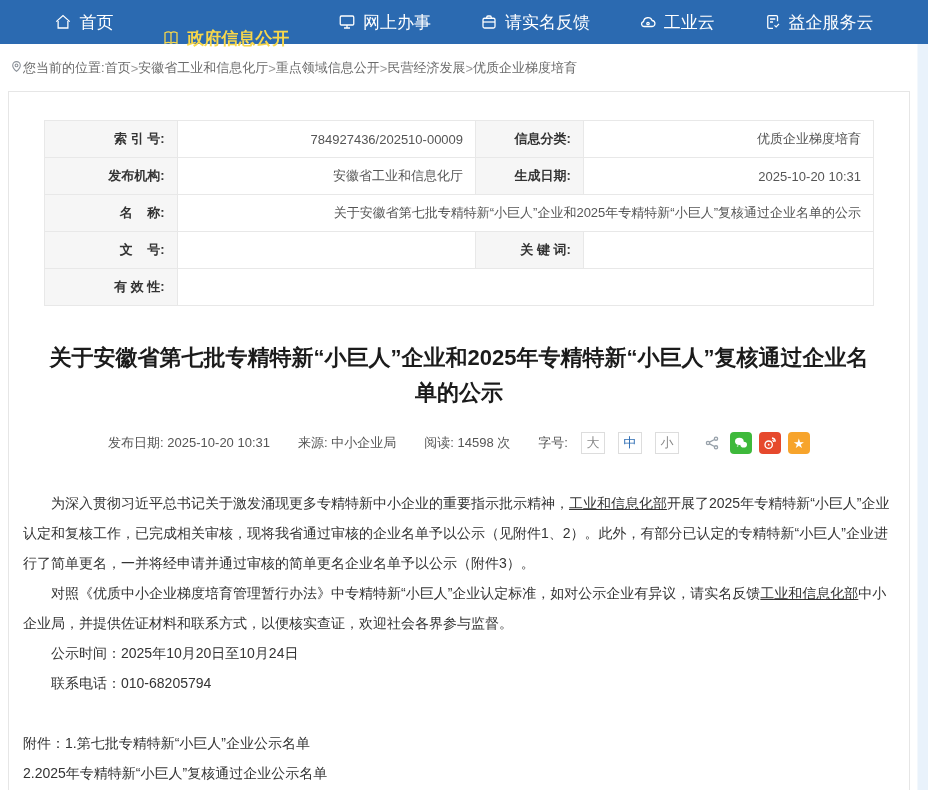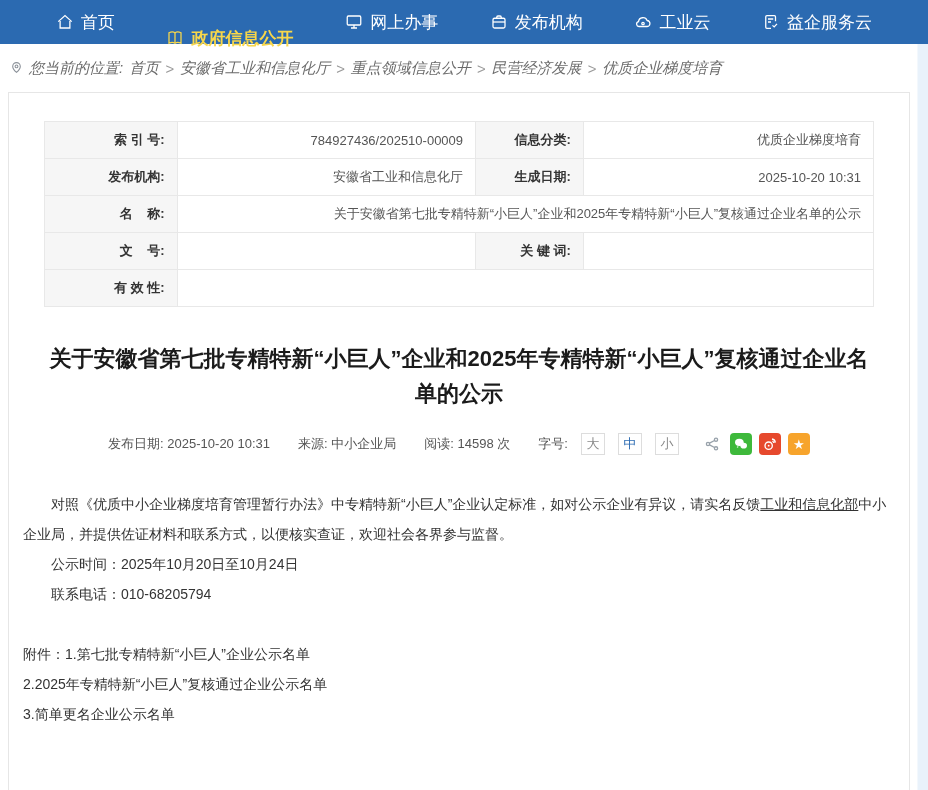--- a/index.html
+++ b/index.html
@@ -22,22 +22,22 @@
   }
   .nav-item.active { color: #f8d74a; font-weight: bold; margin-top: 32px; }
   .nav-item svg { display: block; }
   
   .scroll-strip {
     position: fixed; top: 44px; right: 0; width: 11px; bottom: 0;
     background: #e9f2fb; border-left: 1px solid #f3f8fd;
   }
   
   .breadcrumb {
-    display: flex; align-items: center; gap: 6px;
-    padding: 15px 10px 14px 10px; font-size: 15px; color: #6b6b6b; font-style: italic;
+    display: flex; align-items: center; gap: 0;
+    padding: 15px 10px 14px 10px; font-size: 13px; color: #6b6b6b;
   }
   .breadcrumb .crumb { color: #6b6b6b; cursor: pointer; }
   .breadcrumb .sep { color: #9a9a9a; }
   
   .panel {
     margin: 0 18px 0 8px;
     border: 1px solid #e6e6e6;
     background: #fff;
     min-height: 700px;
     padding: 28px 0 40px 0;
@@ -132,21 +132,21 @@
     <span>网上办事</span>
   </div>
   <div class="nav-item">
     <span>
       <svg width="18" height="18" viewBox="0 0 24 24" fill="none" stroke="currentColor" stroke-width="1.7">
           <rect x="4" y="7" width="16" height="13" rx="2"></rect>
           <path d="M9 7V5.5A1.5 1.5 0 0 1 10.5 4h3A1.5 1.5 0 0 1 15 5.5V7"></path>
           <path d="M4 12h16"></path>
         </svg>
     </span>
-    <span>发布机构</span>
+    <span>请实名反馈</span>
   </div>
   <div class="nav-item">
     <span>
       <svg width="18" height="18" viewBox="0 0 24 24" fill="none" stroke="currentColor" stroke-width="1.7">
           <path d="M7 18h10a4 4 0 0 0 .5-8A6 6 0 0 0 6 11.5 3.3 3.3 0 0 0 7 18z"></path>
           <circle cx="12" cy="14" r="1.6"></circle>
         </svg>
     </span>
     <span>工业云</span>
   </div>
@@ -253,20 +253,21 @@
             <circle cx="10" cy="14.5" r="5.5"></circle>
             <circle cx="10" cy="14.5" r="1.4" fill="#fff" stroke="none"></circle>
             <path d="M15 4.5a6 6 0 0 1 5 5.5M15.5 8a2.8 2.8 0 0 1 2.3 2.6"></path>
           </svg>
       </span>
       <span class="share-btn share-star">★</span>
     </span>
   </div>
 
   <div class="article-body">
+    <p class="p-indent"><span>为深入贯彻习近平总书记关于激发涌现更多专精特新中小企业的重要指示批示精神，</span><span class="inline-link">工业和信息化部</span><span>开展了2025年专精特新“小巨人”企业认定和复核工作，已完成相关审核，现将我省通过审核的企业名单予以公示（见附件1、2）。此外，有部分已认定的专精特新“小巨人”企业进行了简单更名，一并将经申请并通过审核的简单更名企业名单予以公示（附件3）。</span></p>
     <p class="p-indent"><span>对照《优质中小企业梯度培育管理暂行办法》中专精特新“小巨人”企业认定标准，如对公示企业有异议，请实名反馈</span><span class="inline-link">工业和信息化部</span><span>中小企业局，并提供佐证材料和联系方式，以便核实查证，欢迎社会各界参与监督。</span></p>
     <p class="p-indent">公示时间：2025年10月20日至10月24日</p>
     <p class="p-indent">联系电话：010-68205794</p>
 
     <div class="att-block">
       <p class="att-first"><span>附件：</span><span>1.第七批专精特新“小巨人”企业公示名单</span></p>
       <p class="att-sub">2.2025年专精特新“小巨人”复核通过企业公示名单</p>
       <p class="att-sub">3.简单更名企业公示名单</p>
     </div>
 

